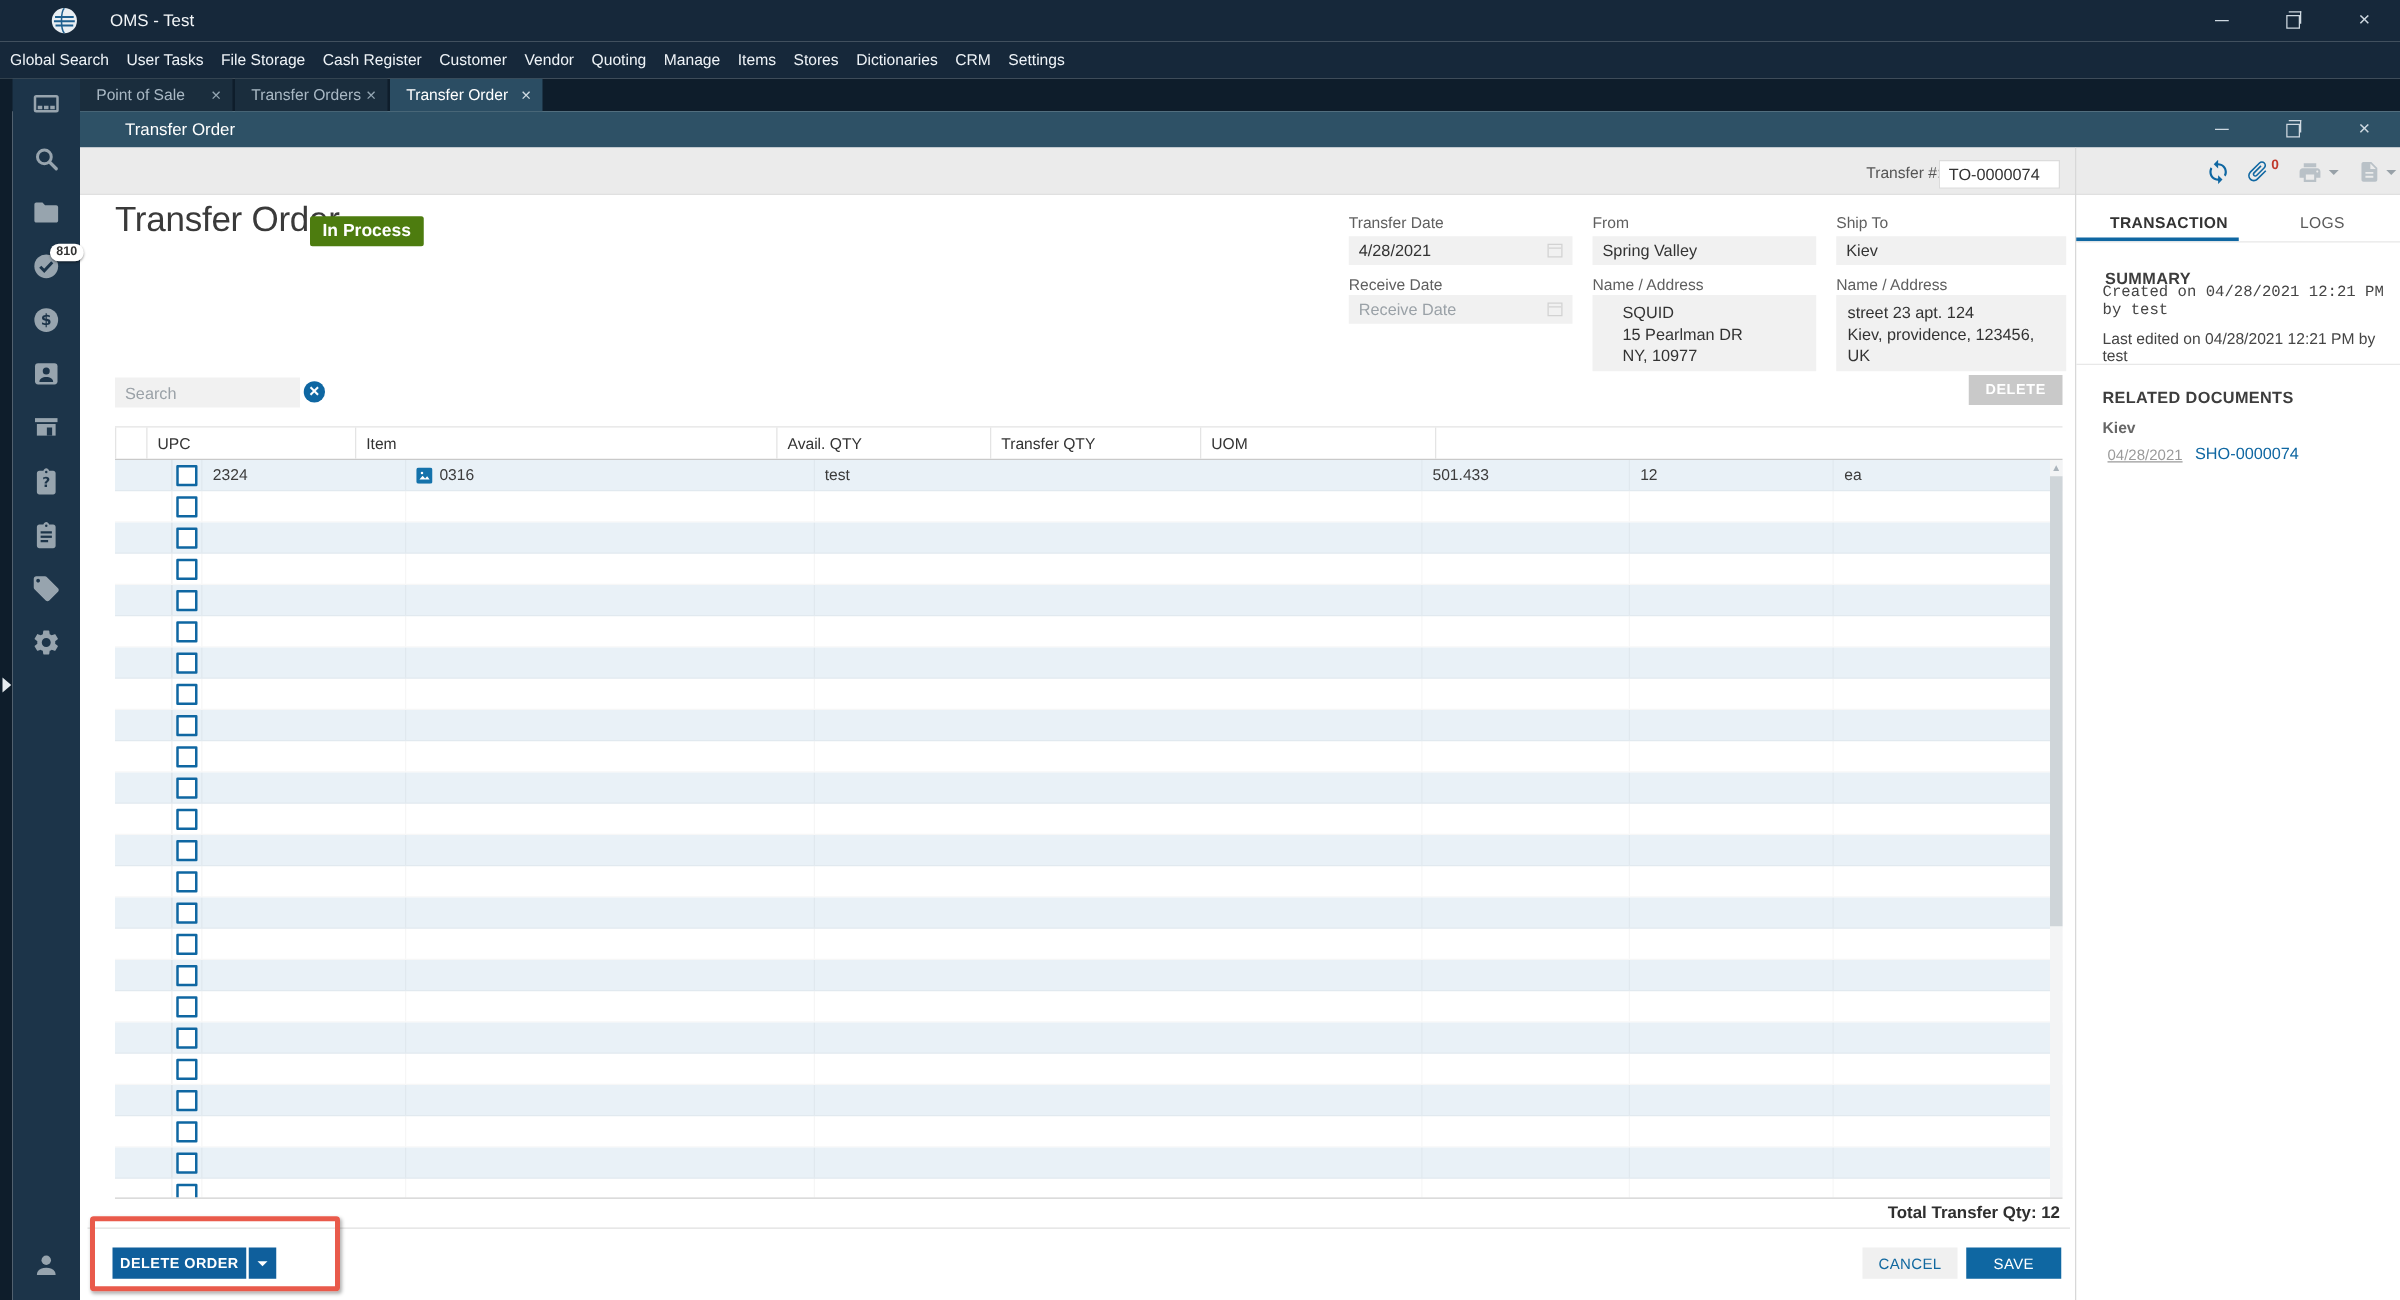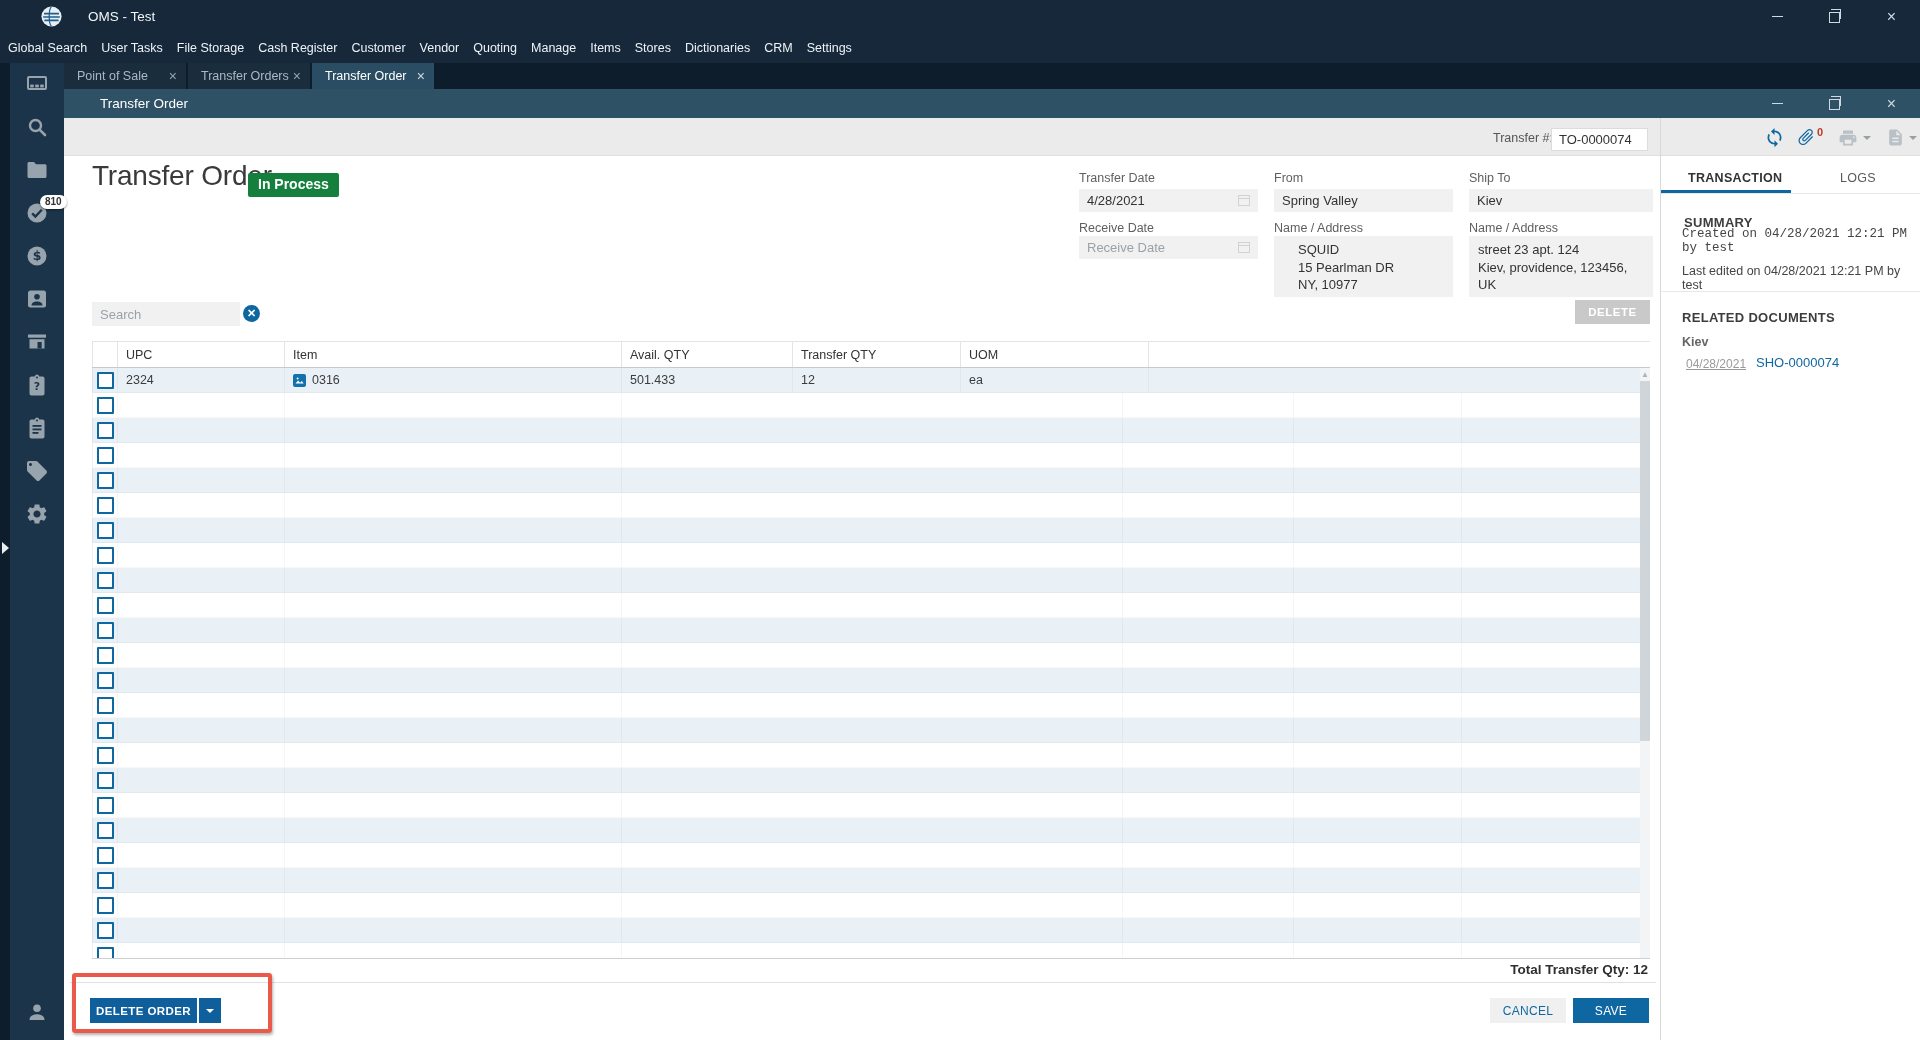--- a/index.html
+++ b/index.html
@@ -51,21 +51,21 @@
 
   .tno-label{left:1493px;top:131px;font-size:12.5px;color:#555;}
   .tno-input{left:1551px;top:128px;width:97px;height:23px;background:#fff;border:1px solid #dcdcdc;
              font-size:13px;color:#333;padding:0 7px;box-sizing:border-box;font-family:"Liberation Sans",sans-serif;}
   .tb-icon{position:absolute;cursor:pointer;}
   .attach-count{left:1817px;top:126px;font-size:11px;font-weight:bold;color:#c0392b;}
   .caret{width:0;height:0;border-left:4px solid transparent;border-right:4px solid transparent;border-top:4px solid #98a1a8;}
 
   
   .heading{left:92px;top:160px;font-size:28px;color:#3a3a3a;letter-spacing:-0.2px;}
-  .status-badge{left:248px;top:173px;background:#15803d;color:#fff;font-weight:bold;font-size:14px;
+  .status-badge{left:248px;top:173px;background:#4d7c0f;color:#fff;font-weight:bold;font-size:14px;
                 padding:3px 10px 5px;border-radius:2px;}
 
   .flabel{font-size:12.5px;color:#5f5f5f;}
   .finput{background:#f1f1f1;border:none;height:23px;font-size:13px;color:#333;padding:0 8px;
           box-sizing:border-box;font-family:"Liberation Sans",sans-serif;}
   input::placeholder{color:#9aa1a7;opacity:1;}
   .cal{position:absolute;width:12px;height:11px;border:1px solid #d2d2d2;box-sizing:border-box;}
   .cal:before{content:"";position:absolute;left:0;top:2px;width:100%;height:1px;background:#d2d2d2;}
   .addr-box{background:#f1f1f1;font-size:13px;color:#333;line-height:17.5px;padding:5px 9px;box-sizing:border-box;}
 
@@ -76,21 +76,21 @@
   .btn-delete-dis{left:1575px;top:300px;width:75px;height:24px;background:#c9c9c9;color:#fff;
                   font-size:11.5px;font-weight:bold;letter-spacing:.5px;}
 
   
   .thead{left:92px;top:341px;width:1558px;height:27px;display:flex;background:#fff;
          border-top:1px solid #e4e4e4;border-bottom:1px solid #c9c9c9;box-sizing:border-box;}
   .th{border-right:1px solid #e4e4e4;display:flex;align-items:center;padding-left:8px;
       font-size:12.5px;color:#333;box-sizing:border-box;}
   .th:first-child{border-left:1px solid #e4e4e4;}
   .tbody{left:92px;top:368px;width:1558px;height:590px;overflow:hidden;}
-  .row{display:flex;height:25px;box-sizing:border-box;border-bottom:1px solid rgba(0,0,0,0.03);cursor:pointer;}
+  .row{display:flex;height:25px;box-sizing:border-box;border-bottom:1px solid rgba(0,0,0,0.03);cursor:pointer;padding-left:45px;}
   .row.alt{background:#e9f1f7;}
   .cell{display:flex;align-items:center;padding-left:8px;font-size:12.5px;color:#3c3c3c;
         box-sizing:border-box;border-right:1px solid rgba(0,0,0,0.035);}
   .cb-cell{justify-content:center;padding-left:0;border-left:1px solid rgba(0,0,0,0.06);}
   .cb{width:13px;height:13px;border:2px solid #0f67a2;background:#fff;border-radius:1px;cursor:pointer;}
   .item-ic{display:inline-flex;margin-right:6px;}
   .sb-track{left:1640px;top:368px;width:10px;height:590px;background:#f3f4f5;}
   .sb-up{left:1641px;top:371px;width:8px;height:8px;color:#aab3ba;font-size:8px;line-height:8px;text-align:center;}
   .sb-thumb{left:1640px;top:381px;width:10px;height:360px;background:#cfd5d9;cursor:pointer;}
   .table-bottom{left:92px;top:958px;width:1558px;height:1px;background:#d0d0d0;}
@@ -319,20 +319,21 @@
         <div class="cell" style="width: 337px;">
           <span class="item-ic">
             <svg width="13" height="13" viewBox="0 0 13 13">
               <rect width="13" height="13" rx="2" fill="#1472ab"></rect>
               <path d="M2.5 9.5l2.6-3 2 2.2 1.6-1.8 2 2.6z" fill="#fff"></path>
               <circle cx="4.6" cy="4.4" r="1" fill="#fff"></circle>
             </svg>
           </span>
           <span>0316</span>
         </div>
+        <div class="cell" style="width: 501px;">test</div>
         <div class="cell" style="width: 171px;">501.433</div>
         <div class="cell" style="width: 168px;">12</div>
         <div class="cell" style="width: 188px;">ea</div>
       </div>
       <div class="row">
         <div class="cell cb-cell" style="width: 26px;">
           <span class="cb"></span>
         </div>
         <div class="cell" style="width: 167px;"></div>
         <div class="cell" style="width: 337px;"></div>

